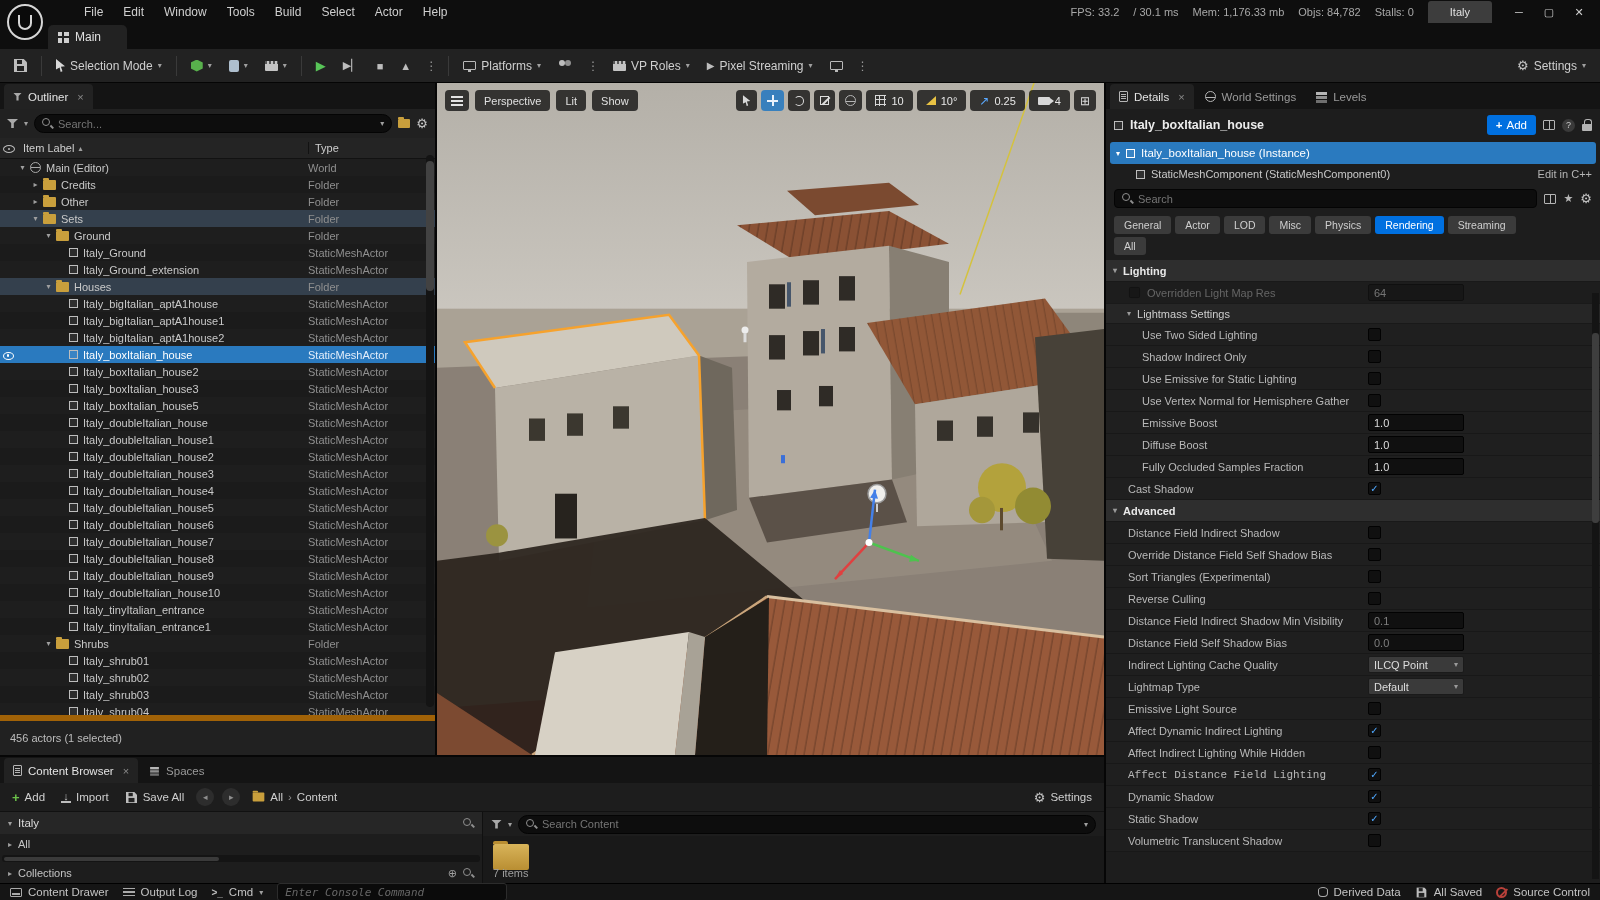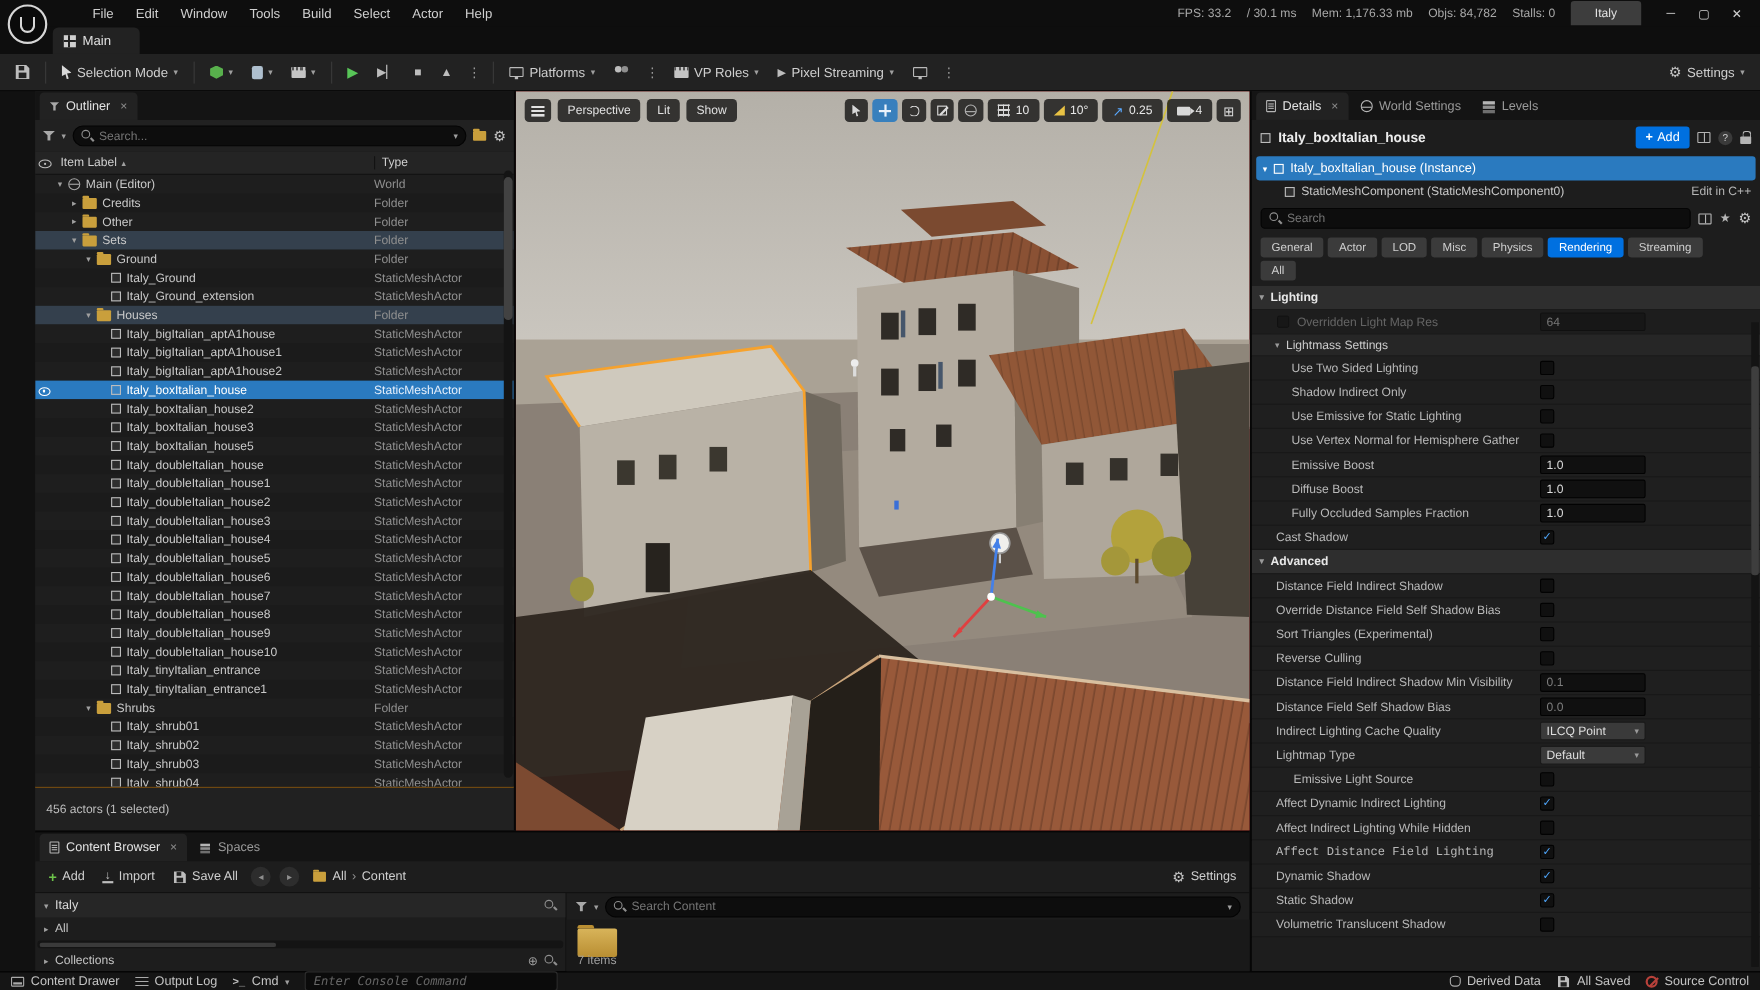--- a/index.html
+++ b/index.html
@@ -89,21 +89,21 @@
   .i-log { width:12px; height:9px; background:repeating-linear-gradient(to bottom,#aaa 0 1.5px,transparent 1.5px 3.5px); }
   .i-db { width:10px; height:10px; border:1px solid #aaa; border-radius:50% 50% 4px 4px/30% 30% 4px 4px; }
   .i-deny { width:11px; height:11px; border:2px solid #b8413a; border-radius:50%; }
   .i-deny::after { content:""; position:absolute; left:-0.5px; top:3.5px; width:11px; height:2px; background:#b8413a; transform:rotate(-45deg); }
   .chk { width:13px; height:13px; background:#101010; border:1px solid #020202; border-radius:2px; display:flex; align-items:center; justify-content:center; font-size:10px; line-height:1; color:transparent; flex:none; }
   .chk.on { color:#4fa8ff; }
   .play-glyph { color:#58c558; font-size:13px; }
   .grey-glyph { color:#bdbdbd; font-size:11px; }
 
   
-  .main { flex:1; display:flex; min-height:0;margin-left:32px; }
+  .main { flex:1; display:flex; min-height:0; }
   .left-stack { width:1104px; display:flex; flex-direction:column; flex:none; min-height:0; }
   .upper { flex:1; display:flex; min-height:0; }
   .details { flex:1; background:#1d1d1d; border-left:2px solid #060606; display:flex; flex-direction:column; min-height:0; }
 
   
   .outliner { width:437px; flex:none; background:#1d1d1d; border-right:2px solid #060606; display:flex; flex-direction:column; min-height:0; }
   .panel-tabs { height:26px; background:#141414; display:flex; align-items:flex-end; padding-left:4px; gap:2px; flex:none; }
   .ptab { height:25px; display:flex; align-items:center; gap:6px; padding:0 9px; color:#9a9a9a; font-size:11.5px; border-radius:4px 4px 0 0; }
   .ptab.active { background:#222; color:#e3e3e3; }
   .tab-x { color:#8a8a8a; font-size:11px; margin-left:3px; }
@@ -129,21 +129,21 @@
   .oli { display:inline-block; position:relative; margin:0 5px 0 2px; }
   .oli-folder { width:13px; height:10px; background:#c99f3c; border-radius:1px; }
   .oli-folder::before { content:""; position:absolute; top:-2px; left:0; width:6px; height:2px; background:#c99f3c; border-radius:1px 1px 0 0; }
   .oli-world { width:11px; height:11px; border:1px solid #a8a8a8; border-radius:50%; }
   .oli-world::after { content:""; position:absolute; left:0; top:4px; width:9px; height:1px; background:#a8a8a8; }
   .oli-mesh { width:9px; height:9px; border:1px solid #bdbdbd; background:rgba(255,255,255,.08); }
   .ol-lb { flex:1; white-space:nowrap; overflow:hidden; }
   .ol-tp { width:127px; flex:none; color:#8f8f8f; white-space:nowrap; overflow:hidden; }
   .ol-scroll { position:absolute; right:1px; top:2px; width:8px; height:calc(100% - 4px); background:#141414; border-radius:4px; }
   .ol-thumb { position:absolute; right:0; top:6px; width:8px; height:130px; background:#424242; border-radius:4px; }
-  .ol-footer { height:40px; background:#212121; border-top:1px solid #a16207; display:flex; align-items:center; padding:0 10px; font-size:11px; color:#bdbdbd; flex:none; }
+  .ol-footer { height:40px; background:#212121; border-top:6px solid #a16207; display:flex; align-items:center; padding:0 10px; font-size:11px; color:#bdbdbd; flex:none; }
 
   
   .viewport { flex:1; position:relative; min-width:0; background:#7f1d1d; }
   .viewport svg { display:block; width:100%; height:100%; }
   .vp-left { position:absolute; left:8px; top:7px; display:flex; gap:6px; }
   .vp-right { position:absolute; right:8px; top:7px; display:flex; gap:4px; align-items:center; }
   .vp-pill { height:21px; background:rgba(16,16,16,.78); border-radius:4px; display:flex; align-items:center; padding:0 9px; color:#e0e0e0; font-size:11px; gap:5px; }
   .vp-pill.icon { padding:0 6px; }
   .vp-pill.active { background:rgba(42,122,191,.9); }
   .vp-val { color:#e8e8e8; }
@@ -1064,21 +1064,21 @@
               <span>Lightmap Type</span>
             </div>
             <div class="d-val">
               <div class="vdp">
                 <span>Default</span>
                 <span class="d-car">▾</span>
               </div>
             </div>
           </div>
           <div class="d-row">
-            <div class="d-lab" style="padding-left: 38px;">
+            <div class="d-lab" style="padding-left: 22px;">
               <span>Emissive Light Source</span>
             </div>
             <div class="d-val">
               <span class="chk"></span>
             </div>
           </div>
           <div class="d-row">
             <div class="d-lab" style="padding-left: 22px;">
               <span>Affect Dynamic Indirect Lighting</span>
             </div>

